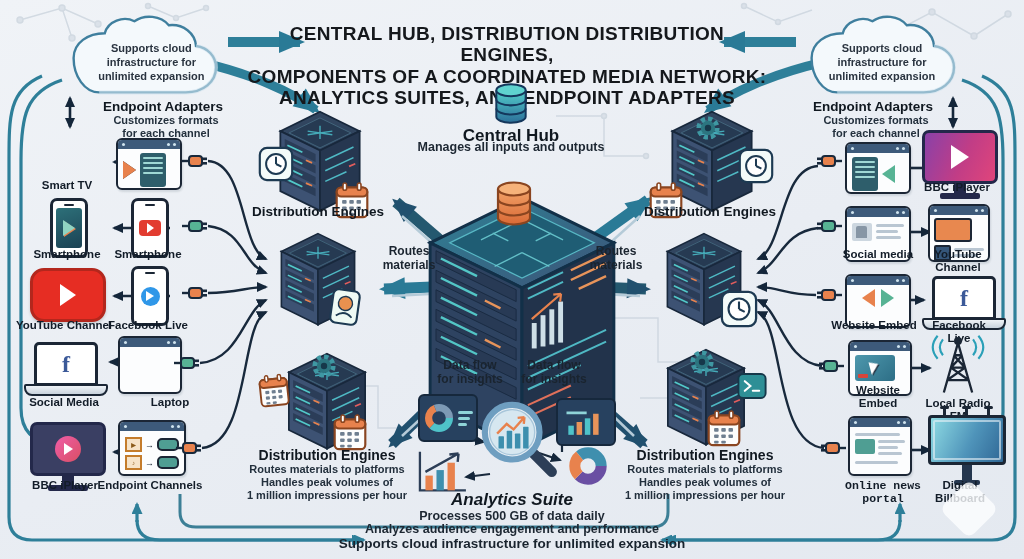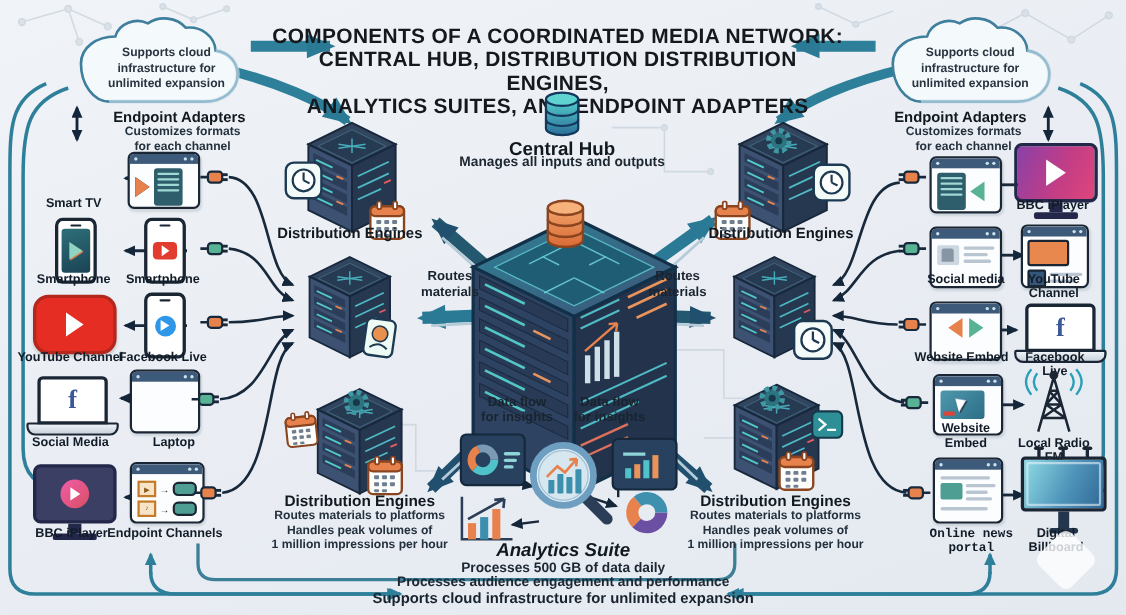--- a/index.html
+++ b/index.html
@@ -414,22 +414,22 @@
         <rect x="20" y="9" width="5" height="2.6" fill="#18293c"></rect>
       </symbol>
       <symbol id="sym-cloud" viewBox="0 0 200 110">
         <path d="M44,98 L152,98 C174,98 190,85 190,67 C190,53 180,42 165,40 C164,24 149,12 131,14 C121,2 101,0 88,9 C74,2 55,9 51,24 C30,24 12,36 12,55 C12,78 26,98 44,98 Z" fill="#f4f9fc" stroke="#3f7f9e" stroke-width="3"></path>
         <path d="M44,98 L152,98 C174,98 190,85 190,67 C190,53 180,42 165,40" fill="none" stroke="#cfe2ee" stroke-width="5" opacity=".6"></path>
       </symbol>
     </defs>
   </svg>
 
   <div class="abs title" style="left:245px;top:23px;width:524px;">
+    <div>CENTRAL HUB, DISTRIBUTION DISTRIBUTION ENGINES,</div>
     <div>COMPONENTS OF A COORDINATED MEDIA NETWORK:</div>
-    <div>CENTRAL HUB, DISTRIBUTION DISTRIBUTION ENGINES,</div>
     <div>ANALYTICS SUITES, AND ENDPOINT ADAPTERS</div>
   </div>
 
   <div class="abs" style="left:52px;top:14px;width:184px;height:88px;">
     <svg width="184" height="88" viewBox="0 0 200 110">
         <use href="#sym-cloud"></use>
       </svg>
     <div class="abs cloud-text ctr" style="left:54%;top:28px;width:128px;">Supports cloud infrastructure for unlimited expansion</div>
   </div>
   <div class="abs" style="left:790px;top:14px;width:184px;height:88px;">
@@ -515,21 +515,21 @@
     </div>
   <div class="abs lbl ctr" style="left:148px;top:319px;">Facebook Live</div>
 
   <div class="abs browser" style="left:118px;top:336px;width:60px;height:54px;">
     <div class="bbar">
         <i style="left:4px"></i>
         <i style="right:4px"></i>
         <i style="right:10px"></i>
       </div>
   </div>
-  <div class="abs lbl ctr" style="left:146px;top:396px;padding-left:24px;">Laptop</div>
+  <div class="abs lbl ctr" style="left:158px;top:396px;padding-left:24px;">Laptop</div>
 
   <div class="abs browser" style="left:118px;top:420px;width:64px;height:52px;">
     <div class="bbar">
         <i style="left:4px"></i>
         <i style="right:4px"></i>
         <i style="right:10px"></i>
       </div>
     <div style="padding:3px 5px;">
       <div class="tagrow">
           <div class="tag">▶</div>
@@ -827,18 +827,18 @@
     </svg>
   <svg class="abs" style="left:566px;top:444px" width="44" height="44" viewBox="0 0 40 40">
       <use href="#sym-donut2"></use>
     </svg>
   <svg class="abs" style="left:478px;top:398px" width="82" height="82" viewBox="0 0 120 120">
       <use href="#sym-mag"></use>
     </svg>
 
   <div class="abs big ctr" style="left:512px;top:490px;font-style:italic;">Analytics Suite</div>
   <div class="abs med ctr" style="left:512px;top:508px;width:280px;">Processes 500 GB of data daily</div>
-  <div class="abs med ctr" style="left:512px;top:521px;width:360px;">Processes audience engagement and performance</div>
+  <div class="abs med ctr" style="left:512px;top:521px;width:360px;">Analyzes audience engagement and performance</div>
 
   <div class="abs banner ctr" style="left:512px;top:536px;width:420px;">Supports cloud infrastructure for unlimited expansion</div>
 
   <div class="abs watermark" style="left:948px;top:488px;"></div>
 </div>
 
 </body></html>

